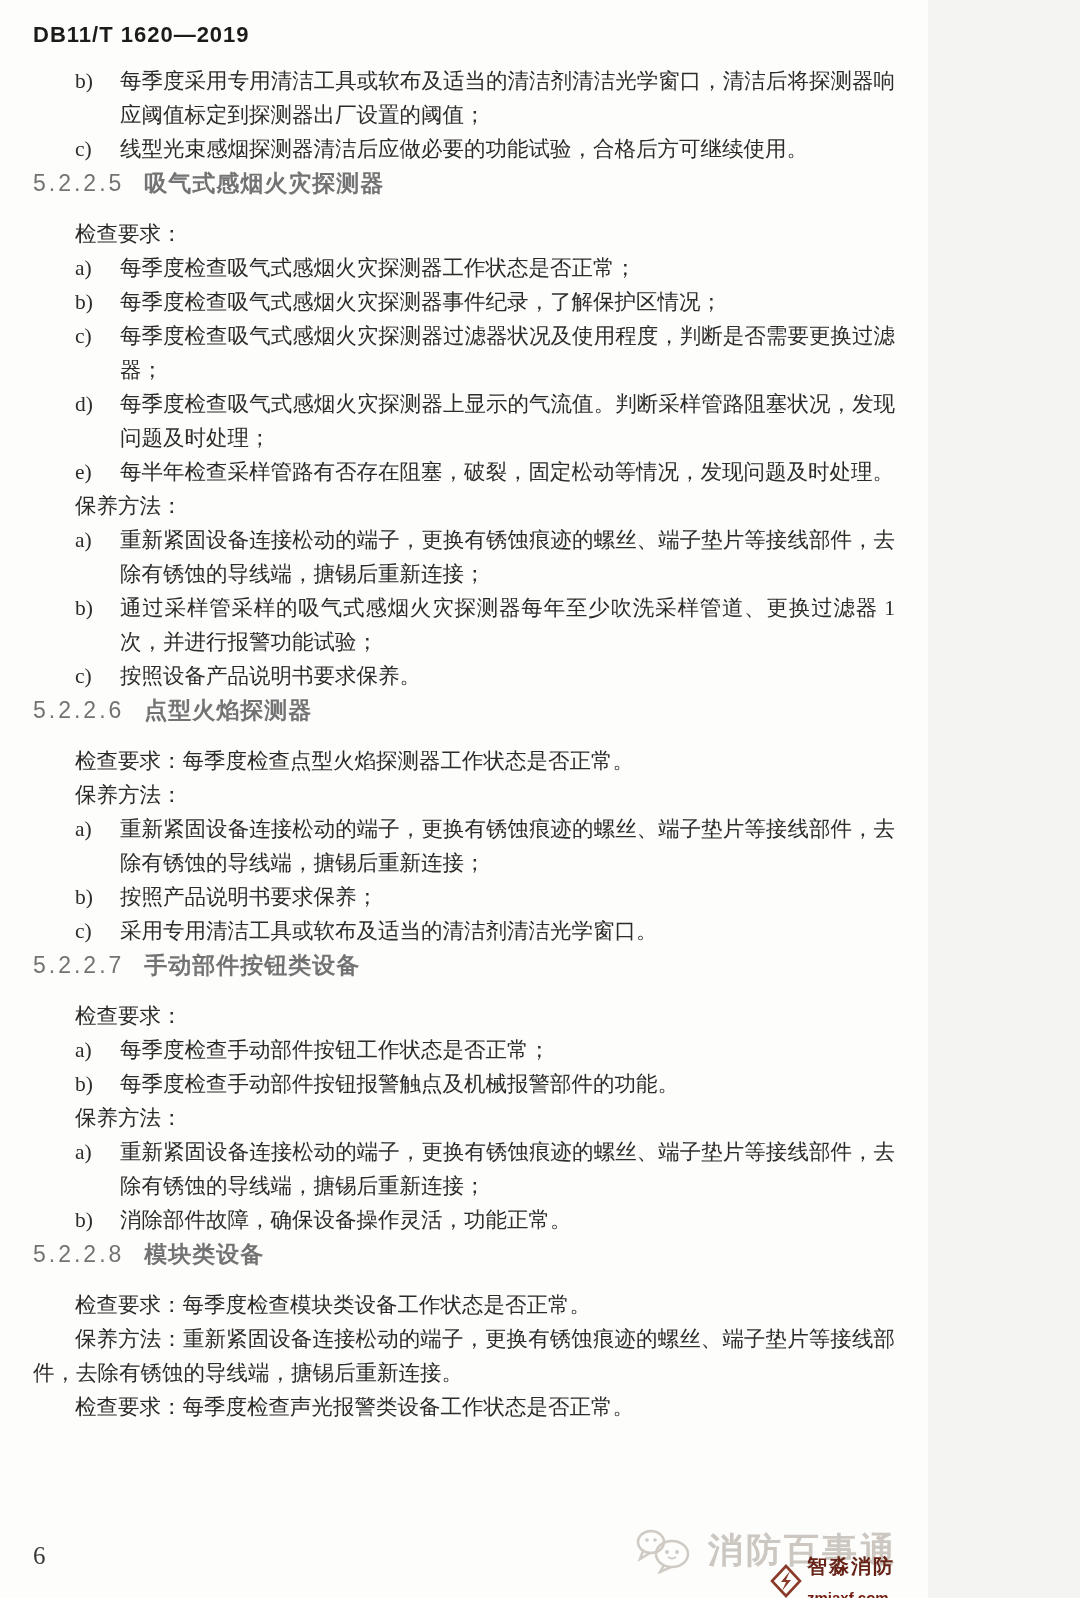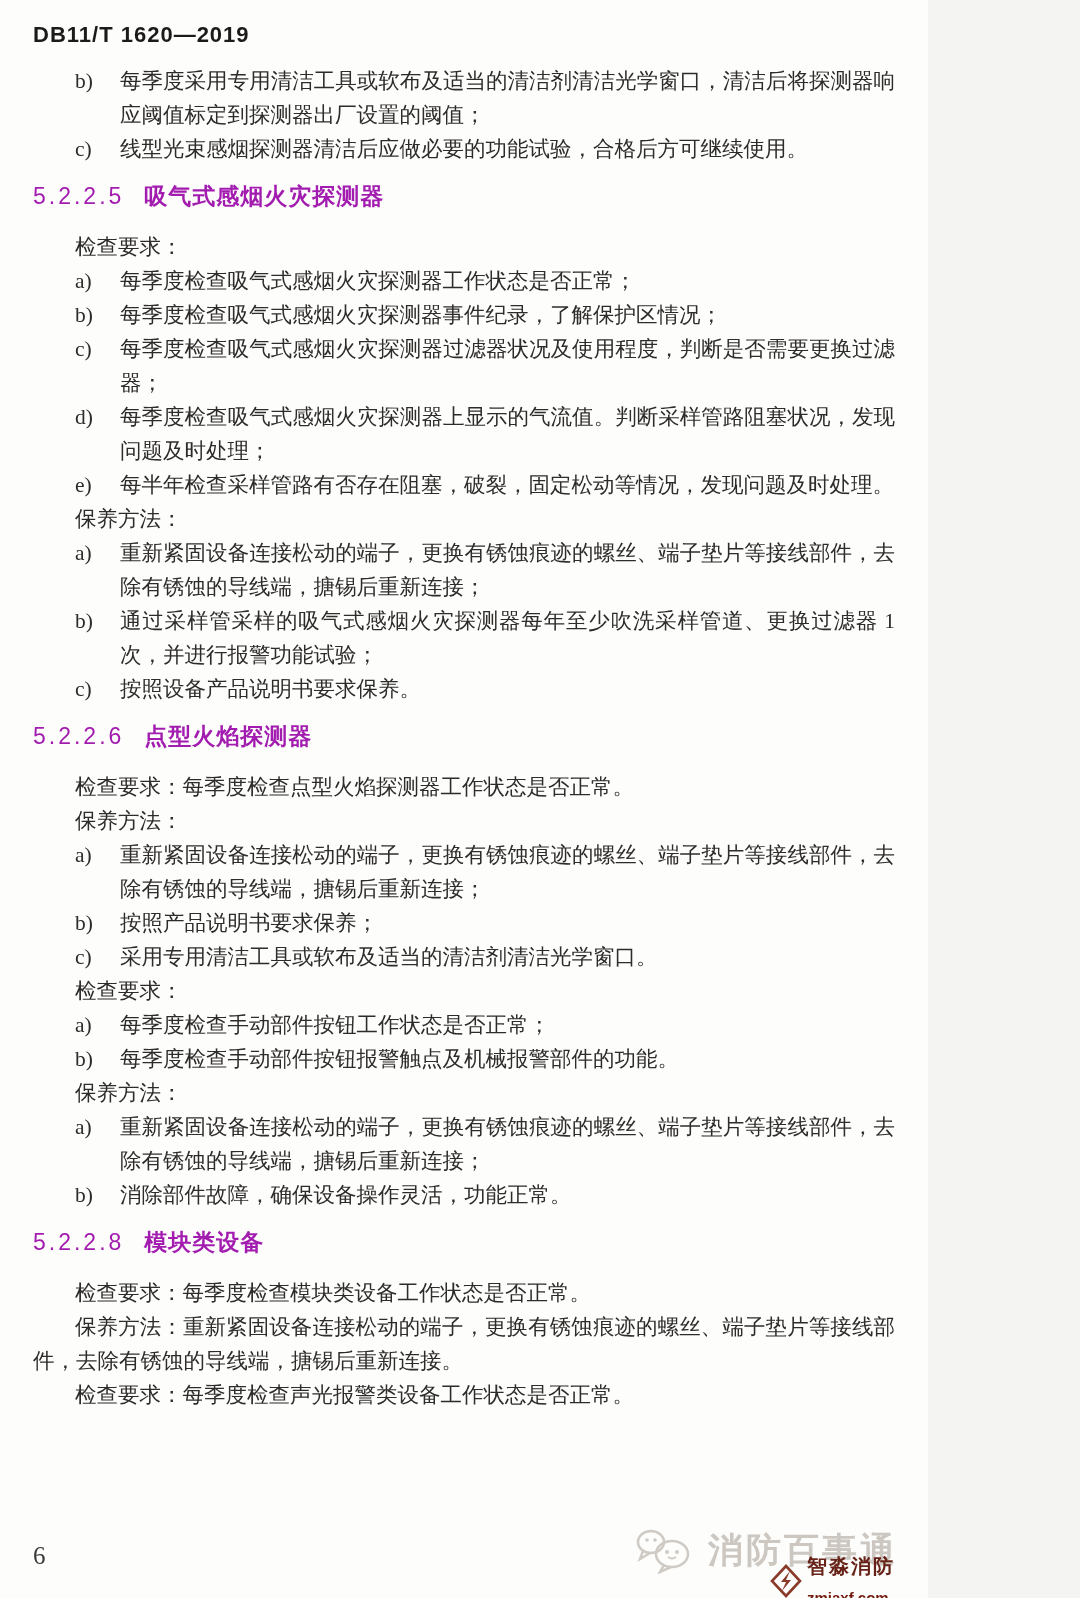--- a/index.html
+++ b/index.html
@@ -45,24 +45,24 @@
   }
   .para{
     margin:0 0 0 42px;
   }
   .para-flow{
     margin:0;
     text-indent:42px;
     text-align:justify;
   }
   .heading{
-    margin:13px 0 16px 0;
+    margin:0 0 16px 0;
     line-height:34px;
     font-family:"Liberation Sans","DejaVu Sans",sans-serif;
-    color:#a21caf;
+    color:#737373;
   }
   .h-num{
     font-size:23px;
     font-weight:500;
     letter-spacing:3px;
     margin-right:20px;
   }
   .h-title{
     font-size:23px;
     font-weight:700;
@@ -183,20 +183,23 @@
     </div>
     <div class="item">
       <span class="marker">b)</span>
       <span class="itext">按照产品说明书要求保养；</span>
     </div>
     <div class="item">
       <span class="marker">c)</span>
       <span class="itext">采用专用清洁工具或软布及适当的清洁剂清洁光学窗口。</span>
     </div>
 
+    <div class="heading">
+      <span class="h-num">5.2.2.7</span><span class="h-title">手动部件按钮类设备</span>
+    </div>
 
     <p class="para">检查要求：</p>
     <div class="item">
       <span class="marker">a)</span>
       <span class="itext">每季度检查手动部件按钮工作状态是否正常；</span>
     </div>
     <div class="item">
       <span class="marker">b)</span>
       <span class="itext">每季度检查手动部件按钮报警触点及机械报警部件的功能。</span>
     </div>

